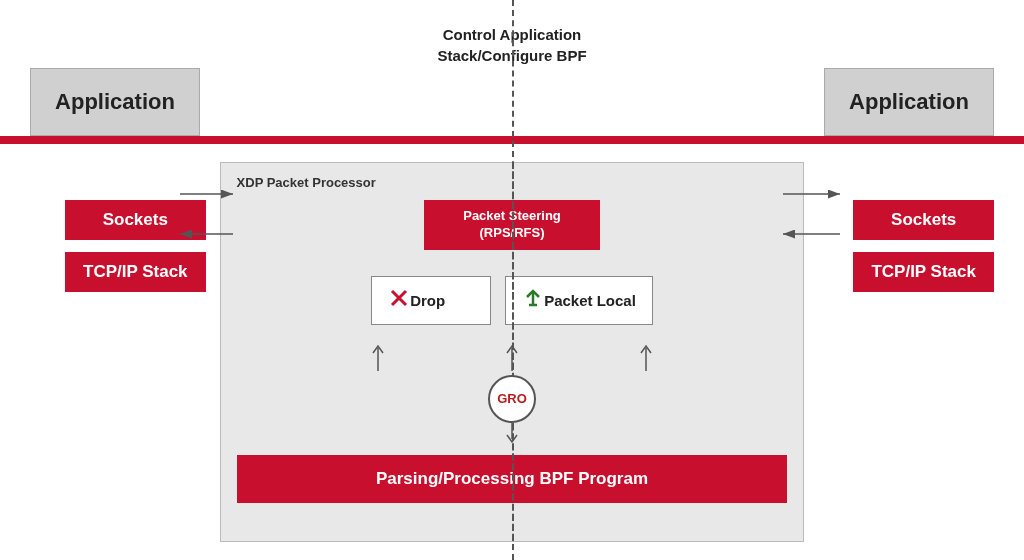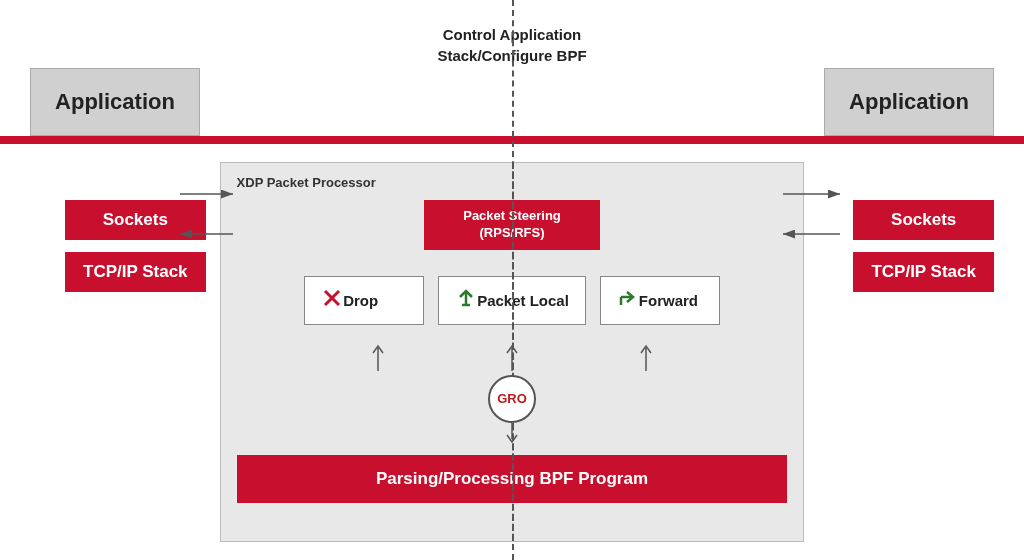--- a/index.html
+++ b/index.html
@@ -270,30 +270,20 @@
           <span class="icon-up">
             <svg width="22" height="22" viewBox="0 0 22 22">
               <line x1="11" y1="18" x2="11" y2="4" stroke="#2a7a2a" stroke-width="2.5"></line>
               <polyline points="5,10 11,4 17,10" stroke="#2a7a2a" stroke-width="2.5" fill="none"></polyline>
               <line x1="7" y1="18" x2="15" y2="18" stroke="#2a7a2a" stroke-width="2.5"></line>
             </svg>
           </span>
           <span>Packet Local</span>
         </div>
 
-        <div class="action-box">
-          <span class="icon-fwd">
-            <svg width="22" height="22" viewBox="0 0 22 22">
-              <line x1="4" y1="18" x2="4" y2="10" stroke="#2a7a2a" stroke-width="2.5"></line>
-              <line x1="4" y1="10" x2="14" y2="10" stroke="#2a7a2a" stroke-width="2.5"></line>
-              <polyline points="10,5 16,10 10,15" stroke="#2a7a2a" stroke-width="2.5" fill="none"></polyline>
-            </svg>
-          </span>
-          <span>Forward</span>
-        </div>
       </div>
 
       <div style="display:flex; justify-content:center; gap:14px; margin-bottom:4px; position:relative;">
 
         <div style="width:120px; display:flex; justify-content:center;">
           <svg width="16" height="28" viewBox="0 0 16 28">
             <line x1="8" y1="28" x2="8" y2="5" stroke="#555" stroke-width="1.5"></line>
             <polyline points="3,10 8,3 13,10" stroke="#555" stroke-width="1.5" fill="none"></polyline>
           </svg>
         </div>

